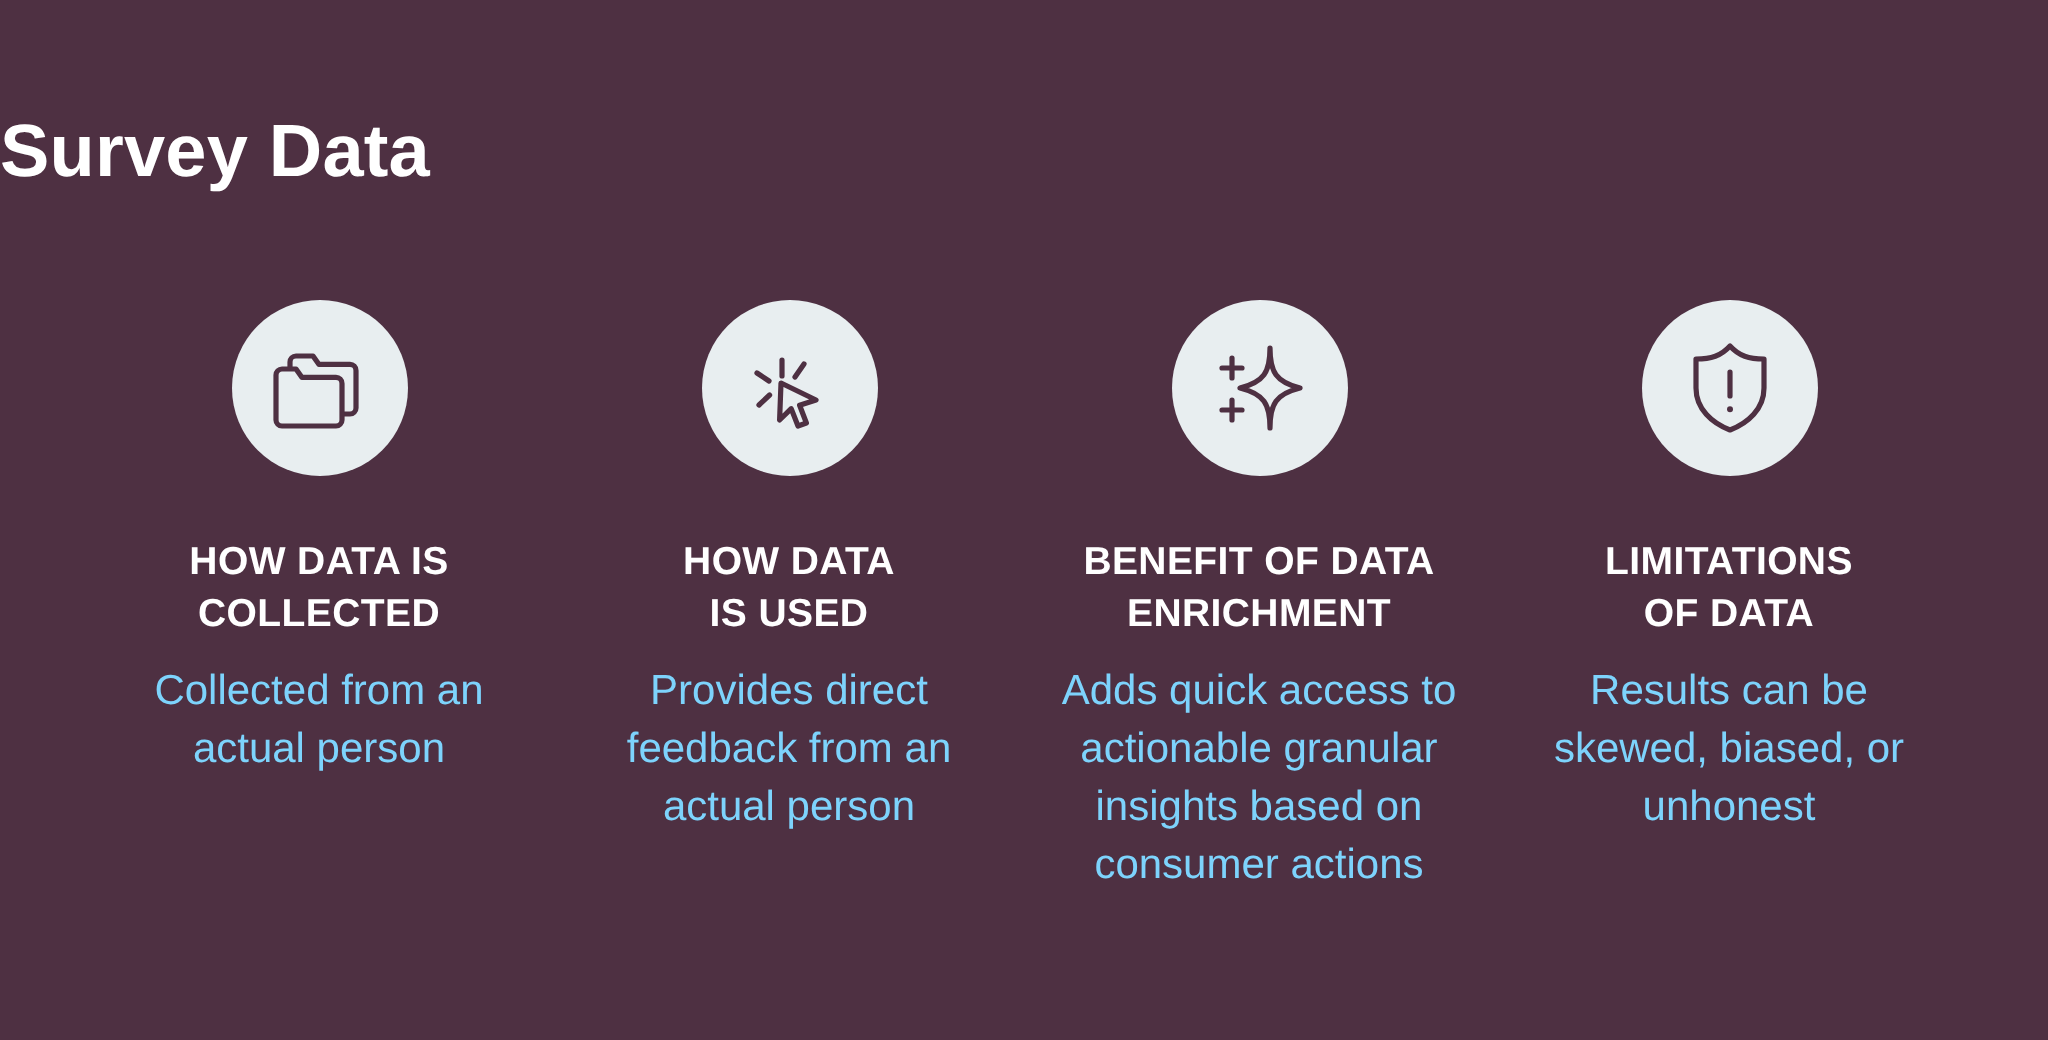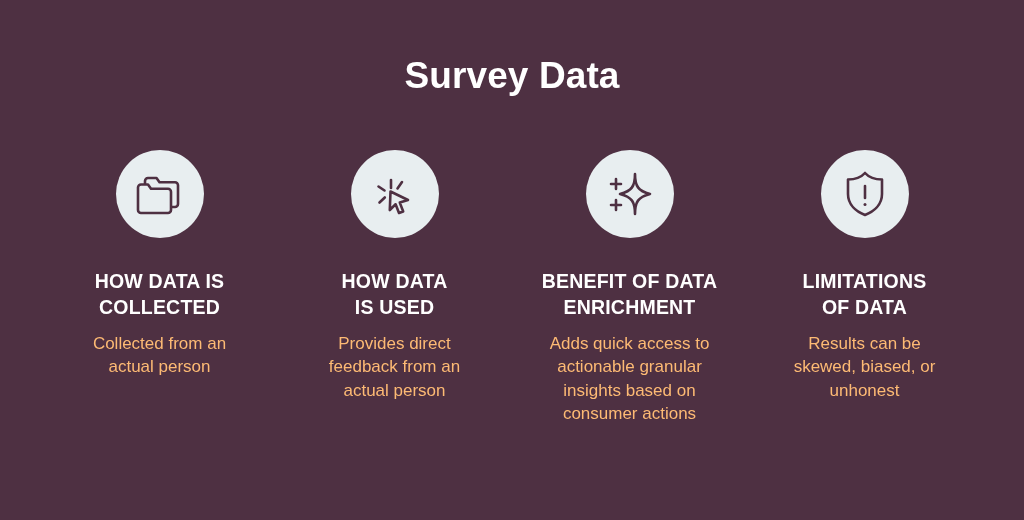--- a/index.html
+++ b/index.html
@@ -10,21 +10,21 @@
     overflow:hidden;
   }
   #infographic {
     position:relative;
     width:1024px; height:520px;
     background:#4e3042;
   }
   .page-title {
     position:absolute;
     top:56px; left:0; width:1024px;
-    text-align:center;
+    text-align:left;
     font-size:37px;
     font-weight:bold;
     color:#ffffff;
     letter-spacing:0.1px;
     line-height:1.1;
   }
   .columns {
     position:absolute;
     top:150px; left:0;
     width:1024px;
@@ -60,23 +60,23 @@
     font-weight:bold;
     color:#ffffff;
     text-transform:uppercase;
     text-align:center;
     line-height:1.33;
     letter-spacing:0.2px;
     white-space:pre-line;
   }
   .col-body {
     margin-top:11px;
-    font-size:17px;
+    font-size:21px;
     font-weight:normal;
-    color:#fdba74;
+    color:#7dd3fc;
     text-align:center;
     line-height:1.38;
     white-space:pre-line;
   }
   .w-narrow { max-width:205px; }
 </style>
 </head>
 <body>
 
 <div id="infographic">

